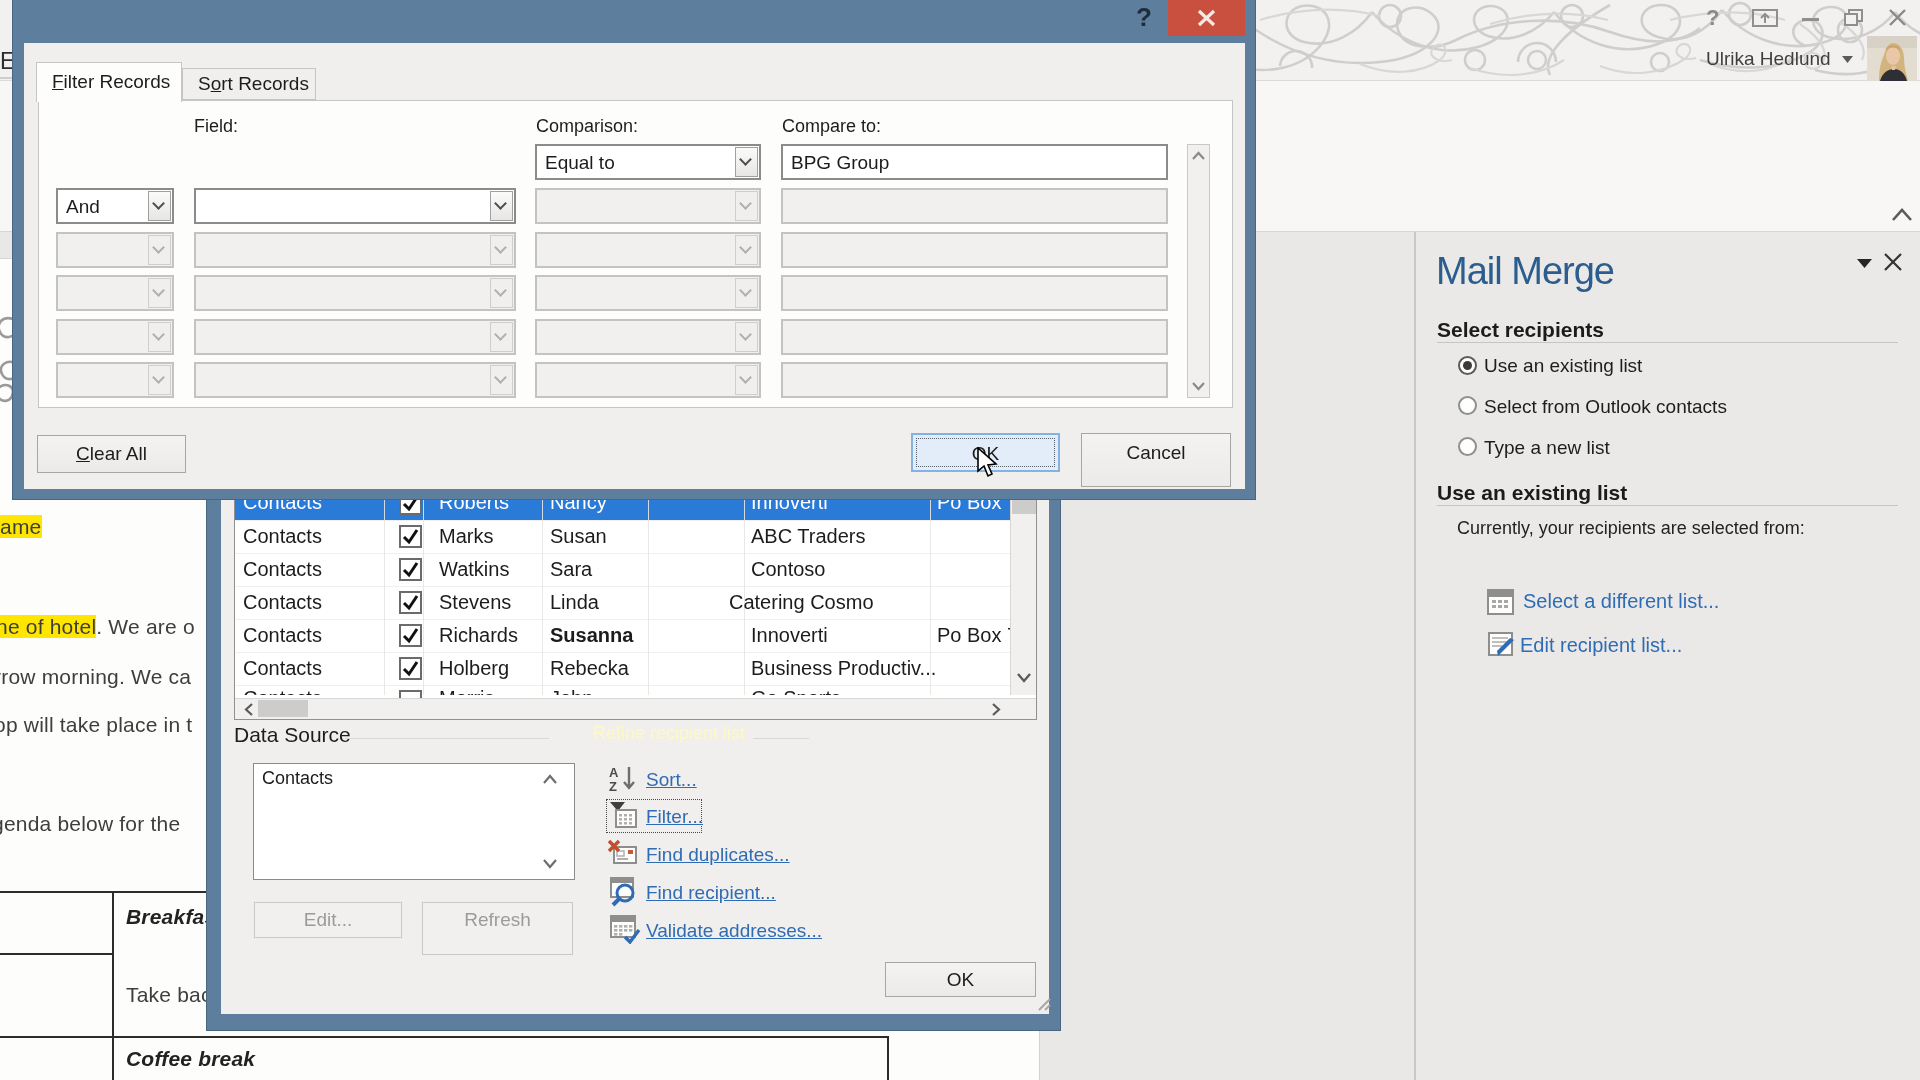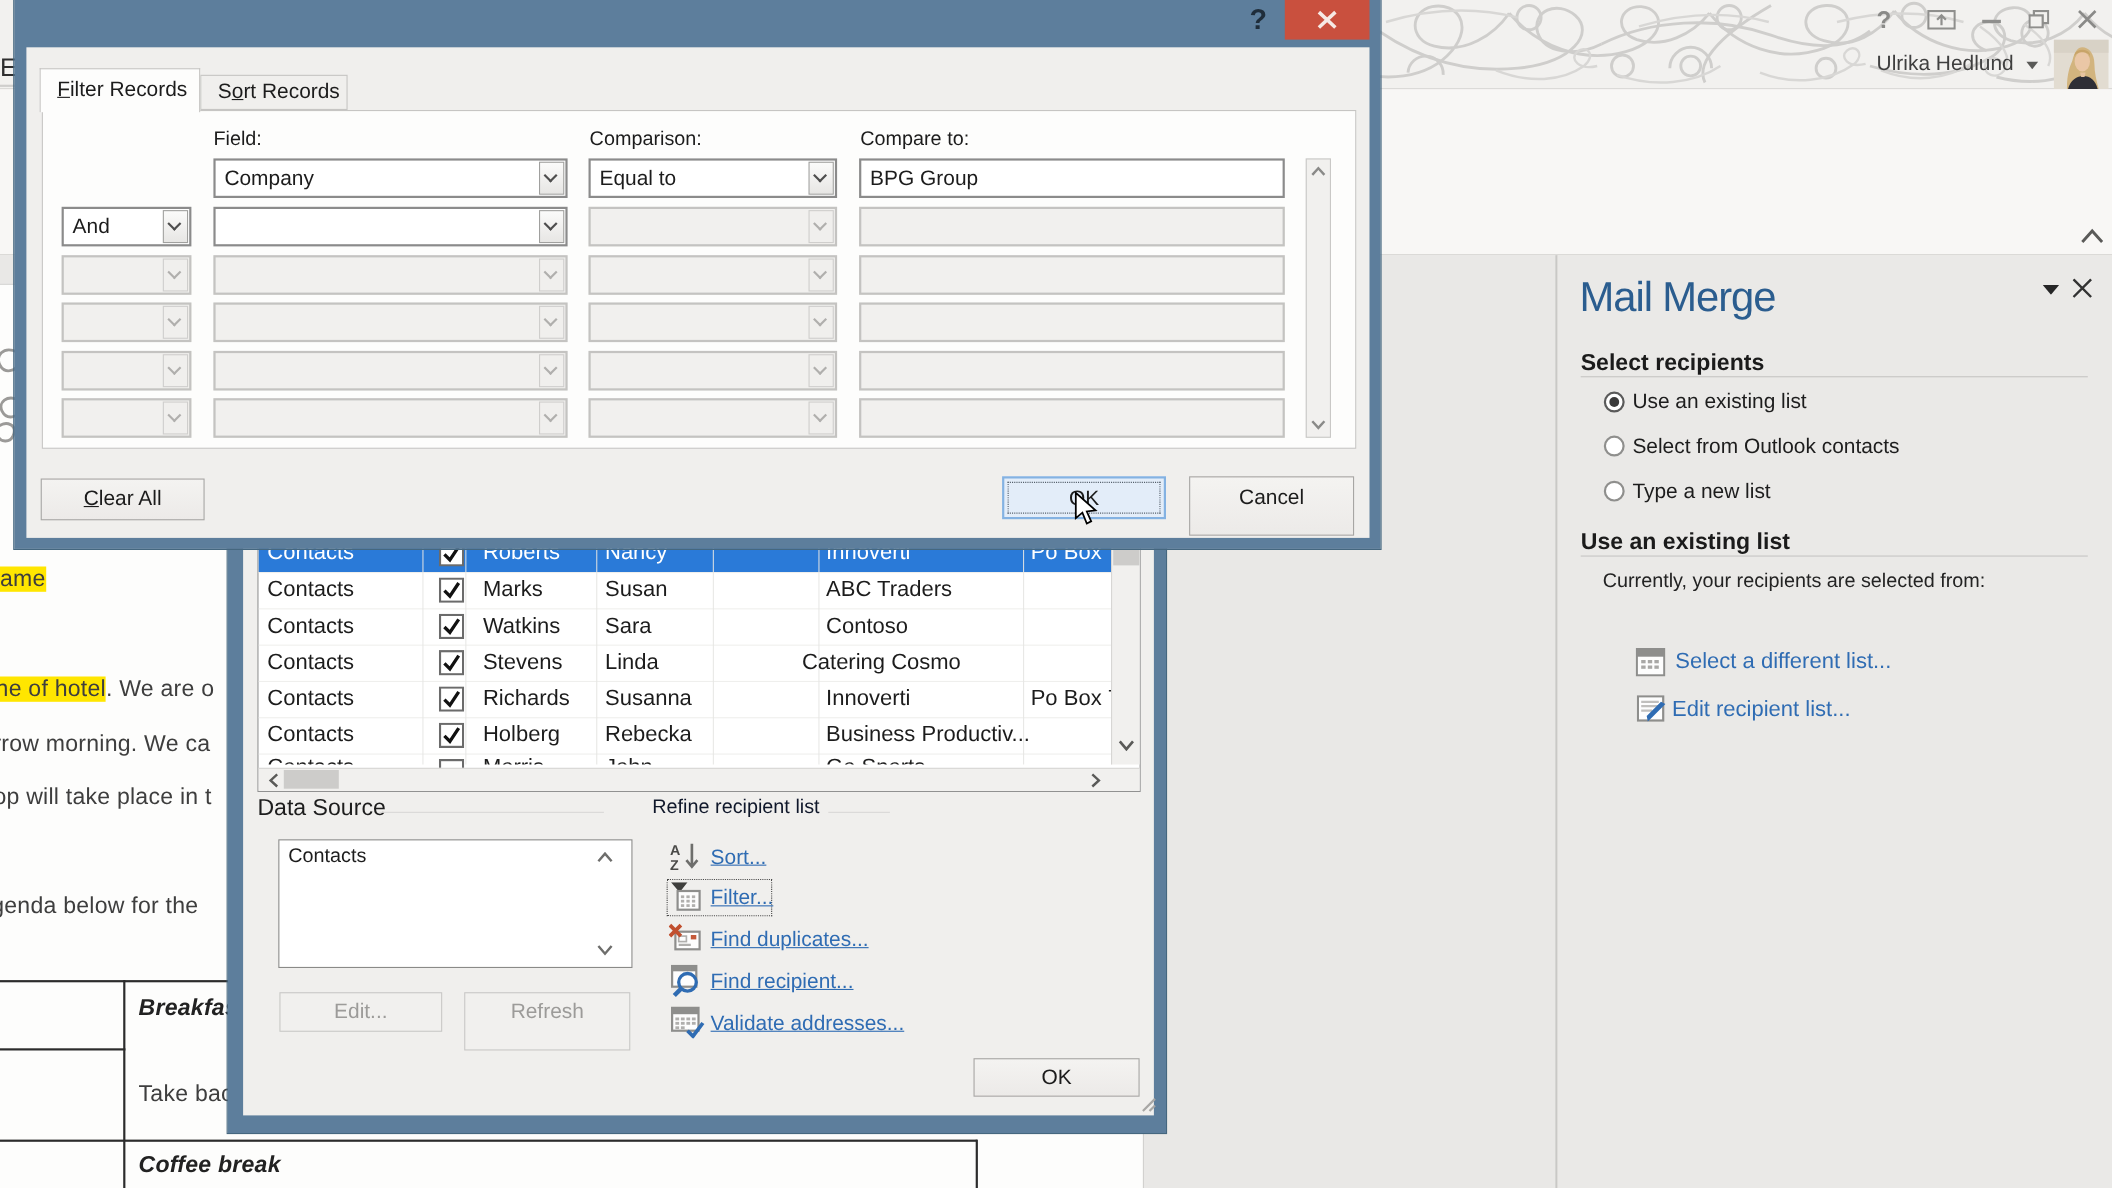--- a/index.html
+++ b/index.html
@@ -226,21 +226,21 @@
       </div>
       <div class="abs rt" style="left:8px;top:99px;width:770px;height:33px;font-size:20px;line-height:33px;color:#1c1c1c;">
         <span style="position:absolute;left:0;">Contacts</span>
           <span style="position:absolute;left:196px;">Stevens</span>
           <span style="position:absolute;left:307px;">Linda</span>
           <span style="position:absolute;left:486px;">Catering Cosmo</span>
       </div>
       <div class="abs rt" style="left:8px;top:132px;width:770px;height:33px;font-size:20px;line-height:33px;color:#1c1c1c;">
         <span style="position:absolute;left:0;">Contacts</span>
           <span style="position:absolute;left:196px;">Richards</span>
-          <span style="position:absolute;left:307px;">Susanna</span>
+          <span style="position:absolute;left:307px;font-weight:bold;">Susanna</span>
           <span style="position:absolute;left:508px;">Innoverti</span>
           <span style="position:absolute;left:694px;">Po Box 7</span>
       </div>
       <div class="abs rt" style="left:8px;top:165px;width:770px;height:33px;font-size:20px;line-height:33px;color:#1c1c1c;">
         <span style="position:absolute;left:0;">Contacts</span>
           <span style="position:absolute;left:196px;">Holberg</span>
           <span style="position:absolute;left:307px;">Rebecka</span>
           <span style="position:absolute;left:508px;">Business Productiv...</span>
       </div>
       <div class="abs rt" style="left:8px;top:200px;width:770px;height:8px;font-size:20px;line-height:23px;color:#1c1c1c;overflow:hidden;">
@@ -289,21 +289,21 @@
           <path d="M9,2 L3,7.5 L9,13" stroke="#5a5a58" stroke-width="2.2" fill="none"></path>
         </svg>
       <div class="abs" style="left:23px;top:213px;width:50px;height:17px;background:#cdccca;"></div>
       <svg class="abs" style="left:756px;top:215px;" width="11" height="15" viewBox="0 0 11 15">
           <path d="M2,2 L8,7.5 L2,13" stroke="#5a5a58" stroke-width="2.2" fill="none"></path>
         </svg>
     </div>
 
     <div class="abs" style="left:27px;top:268px;font-size:21px;color:#1d1d1d;">Data Source</div>
     <div class="abs" style="left:138px;top:283px;width:204px;height:1px;background:#d9d8d6;"></div>
-    <div class="abs" style="left:386px;top:268px;font-size:18px;color:#0f172a;">Refine recipient list</div>
+    <div class="abs" style="left:386px;top:268px;font-size:18px;color:#fef9c3;">Refine recipient list</div>
     <div class="abs" style="left:546px;top:283px;width:56px;height:1px;background:#d9d8d6;"></div>
 
     <div class="abs" style="left:46px;top:308px;width:322px;height:117px;background:#fff;border:1px solid #8a8a88;box-sizing:border-box;">
       <div class="abs" style="left:8px;top:4px;font-size:18px;color:#1c1c1c;">Contacts</div>
       <svg class="abs" style="left:288px;top:10px;" width="16" height="11" viewBox="0 0 16 11">
           <path d="M2,9 L8,2 L14,9" stroke="#6e6e6c" stroke-width="2.2" fill="none"></path>
         </svg>
       <svg class="abs" style="left:288px;top:94px;" width="16" height="11" viewBox="0 0 16 11">
           <path d="M2,2 L8,9 L14,2" stroke="#6e6e6c" stroke-width="2.2" fill="none"></path>
         </svg>
@@ -397,26 +397,20 @@
       <span style="position:absolute;left:15px;top:4px;">S<span style="text-decoration:underline;">o</span>rt Records</span>
     </div>
     <div class="abs" style="left:23px;top:62px;width:146px;height:40px;background:#fdfdfc;border:1px solid #c6c5c3;border-bottom:none;box-sizing:border-box;font-size:19px;color:#1c1c1c;">
       <span style="position:absolute;left:15px;top:8px;"><span style="text-decoration:underline;">F</span>ilter Records</span>
     </div>
 
     <div class="lbl" style="left:181px;top:116px;">Field:</div>
     <div class="lbl" style="left:523px;top:116px;">Comparison:</div>
     <div class="lbl" style="left:769px;top:116px;">Compare to:</div>
 
-    <div class="cb" style="left:181px;top:144px;width:322px;">
-        <span class="cbtx">Company</span>
-        <span class="ab">
-          <i class="ch"></i>
-        </span>
-      </div>
     <div class="cb" style="left:522px;top:144px;width:226px;">
         <span class="cbtx">Equal to</span>
         <span class="ab">
           <i class="ch"></i>
         </span>
       </div>
     <div class="tb" style="left:768px;top:144px;width:387px;">
         <span class="cbtx">BPG Group</span>
       </div>
 

